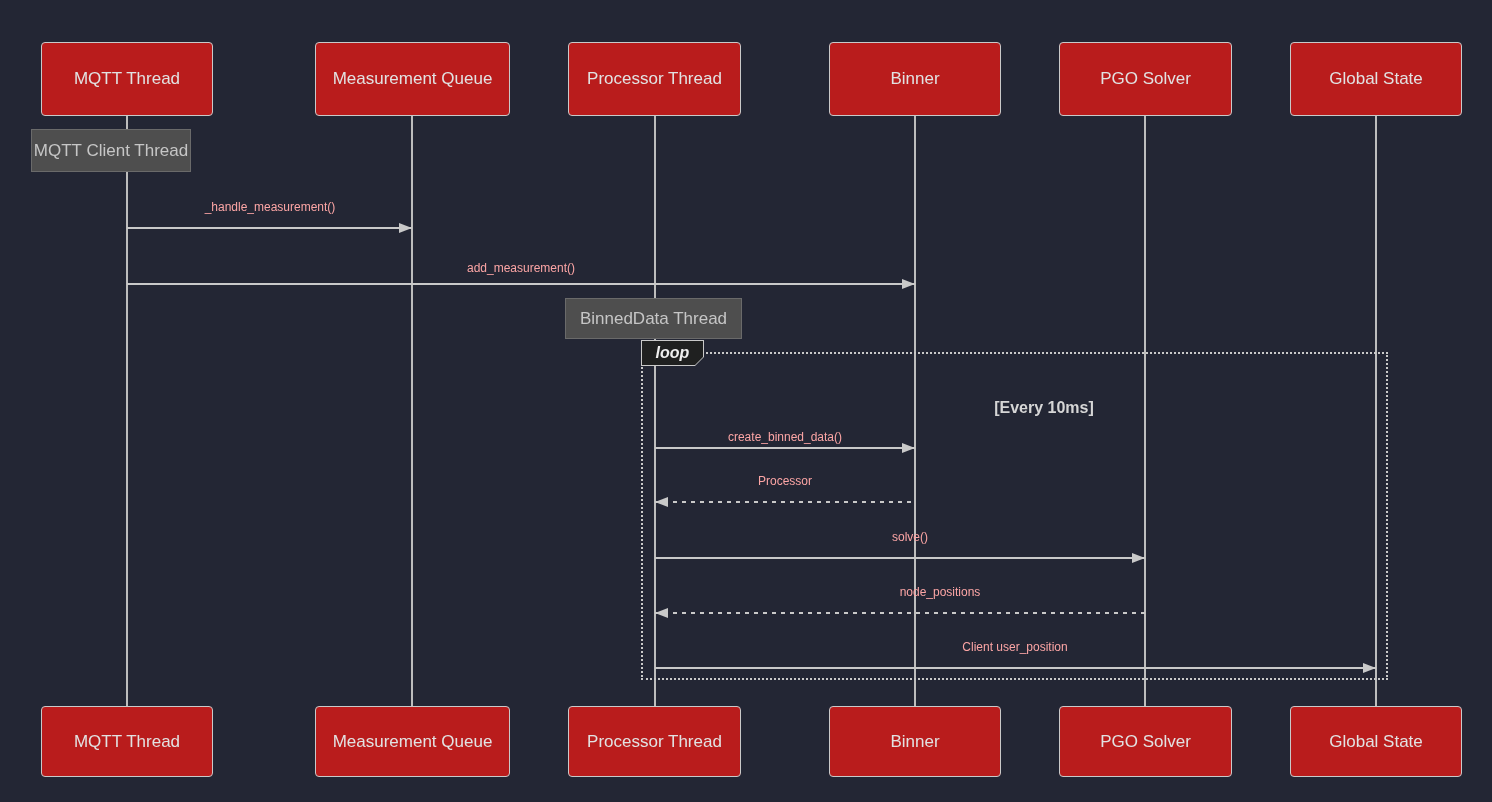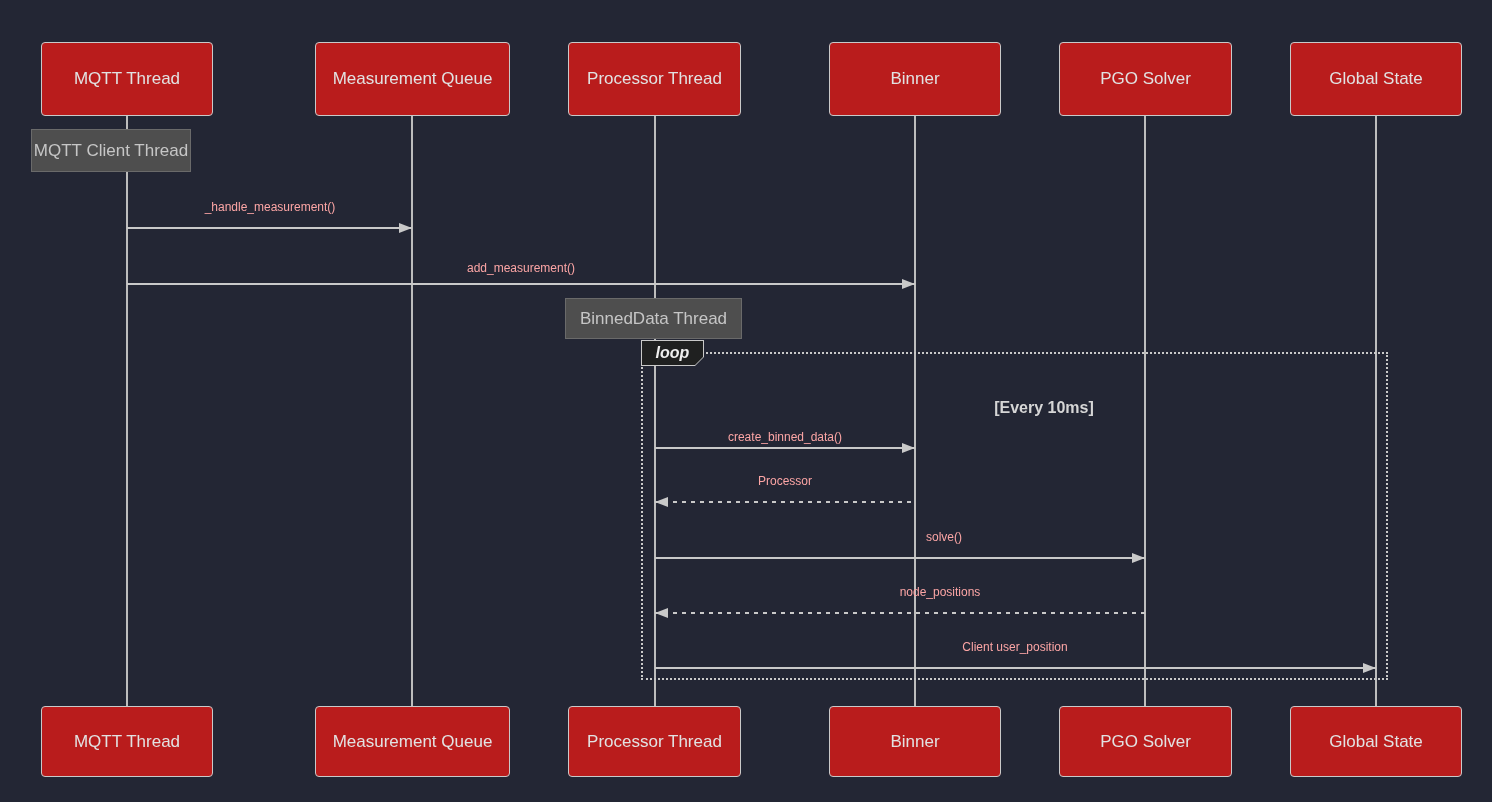--- a/index.html
+++ b/index.html
@@ -126,21 +126,21 @@
   <div class="msg-label" style="left:785px;top:427px">create_binned_data()</div>
   <div class="arrow" style="left:655px;top:447px;width:260px">
     <i class="head r"></i>
   </div>
 
   <div class="msg-label" style="left:785px;top:471px">Processor</div>
   <div class="arrow dashed" style="left:655px;top:501px;width:260px">
     <i class="head l"></i>
   </div>
 
-  <div class="msg-label" style="left:944px;top:527px">solve()</div>
+  <div class="msg-label" style="left:910px;top:527px">solve()</div>
   <div class="arrow" style="left:655px;top:557px;width:490px">
     <i class="head r"></i>
   </div>
 
   <div class="msg-label" style="left:940px;top:582px">node_positions</div>
   <div class="arrow dashed" style="left:655px;top:612px;width:490px">
     <i class="head l"></i>
   </div>
 
   <div class="msg-label" style="left:1015px;top:637px">Client user_position</div>

